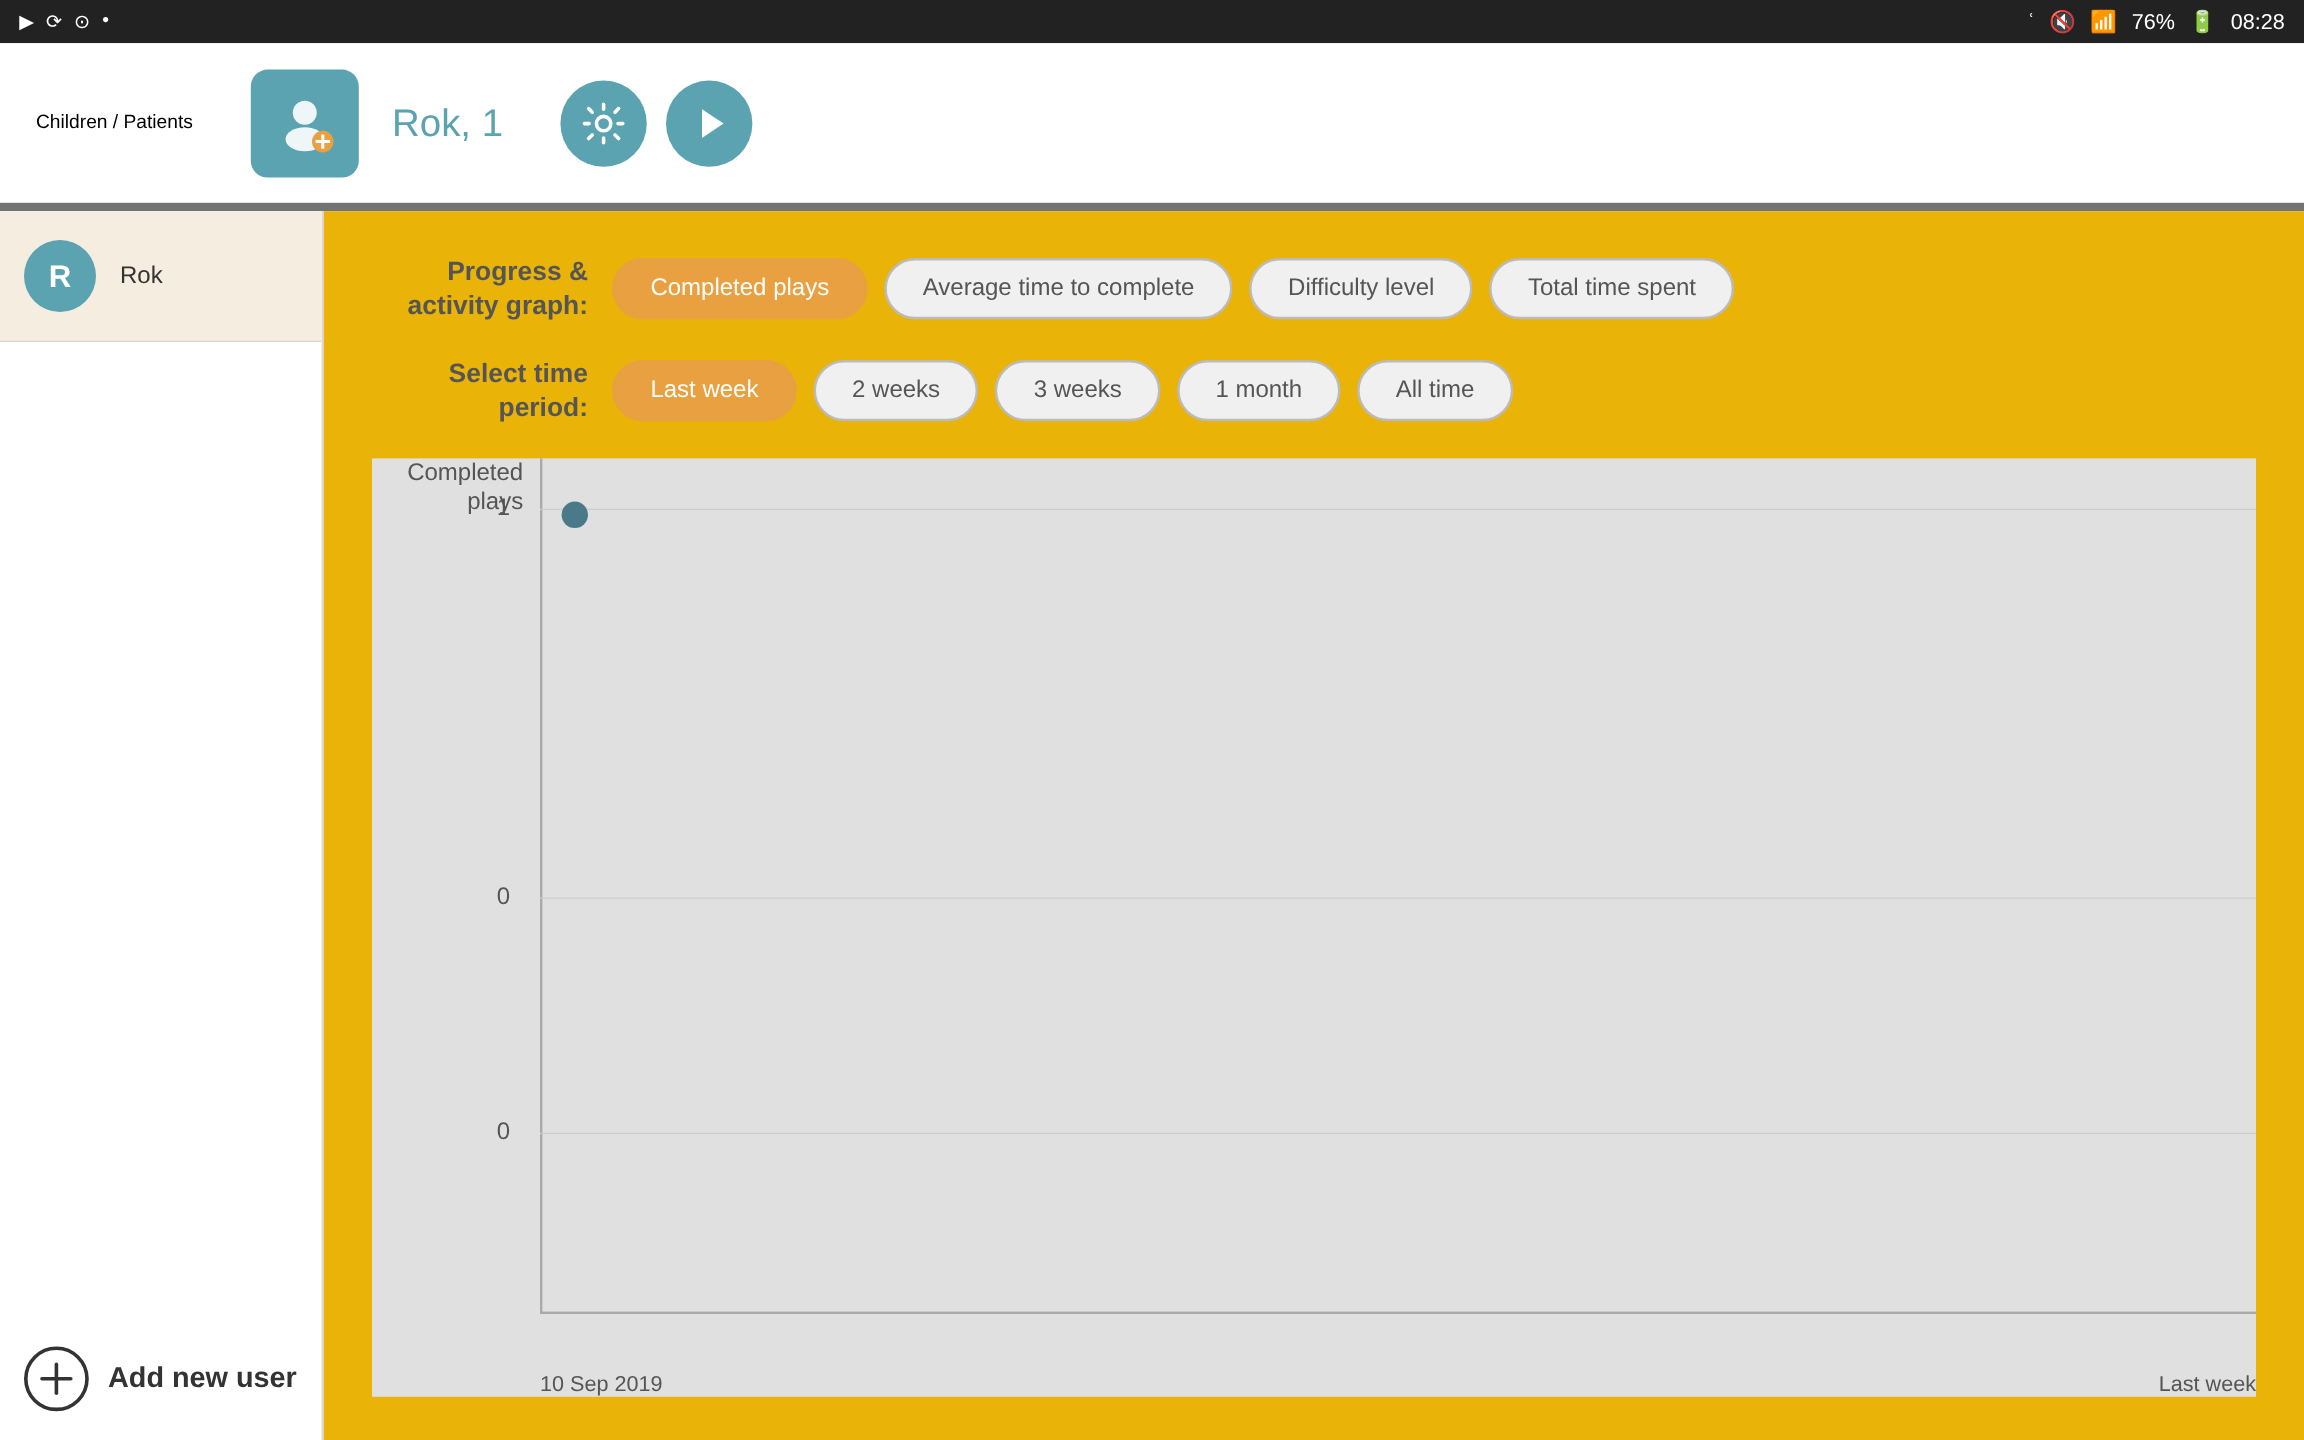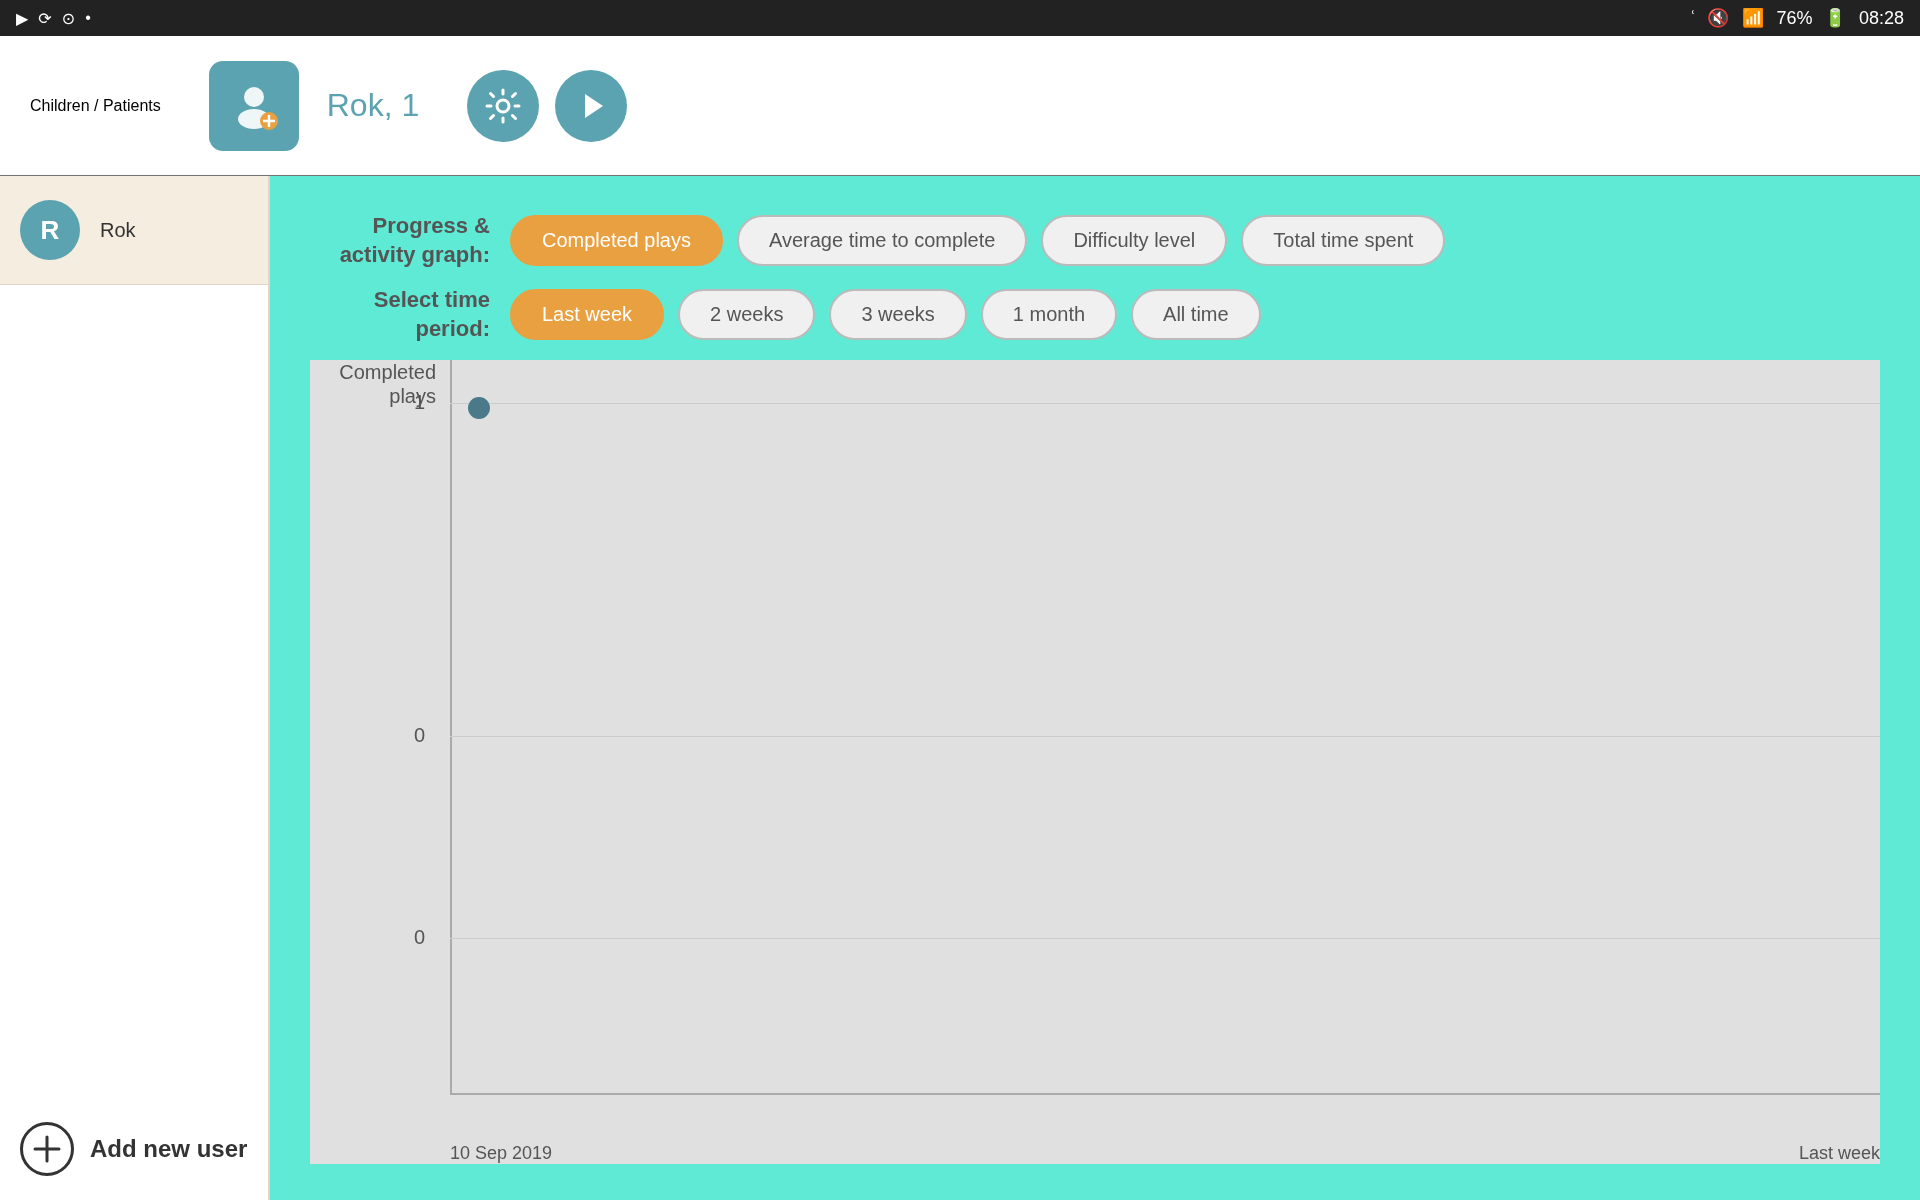--- a/index.html
+++ b/index.html
@@ -38,21 +38,21 @@
       height: calc(1200px - 36px);
     }
 
     
     .header {
       background: #fff;
       height: 140px;
       display: flex;
       align-items: center;
       padding: 0 30px;
-      border-bottom: 1px solid #737373;
+      border-bottom: 7px solid #737373;
       gap: 28px;
     }
     .header-avatar {
       width: 90px;
       height: 90px;
       background: #5ba3b0;
       border-radius: 14px;
       display: flex;
       align-items: center;
       justify-content: center;
@@ -148,25 +148,25 @@
     }
     .add-user-label {
       font-size: 24px;
       color: #333;
       font-weight: bold;
     }
 
     
     .main-content {
       flex: 1;
-      background: #5eead4;
+      background: #eab308;
       padding: 36px 40px;
       display: flex;
       flex-direction: column;
-      gap: 17px;
+      gap: 28px;
     }
 
     
     .filter-row {
       display: flex;
       align-items: center;
       gap: 20px;
     }
     .filter-label {
       font-size: 22px;

